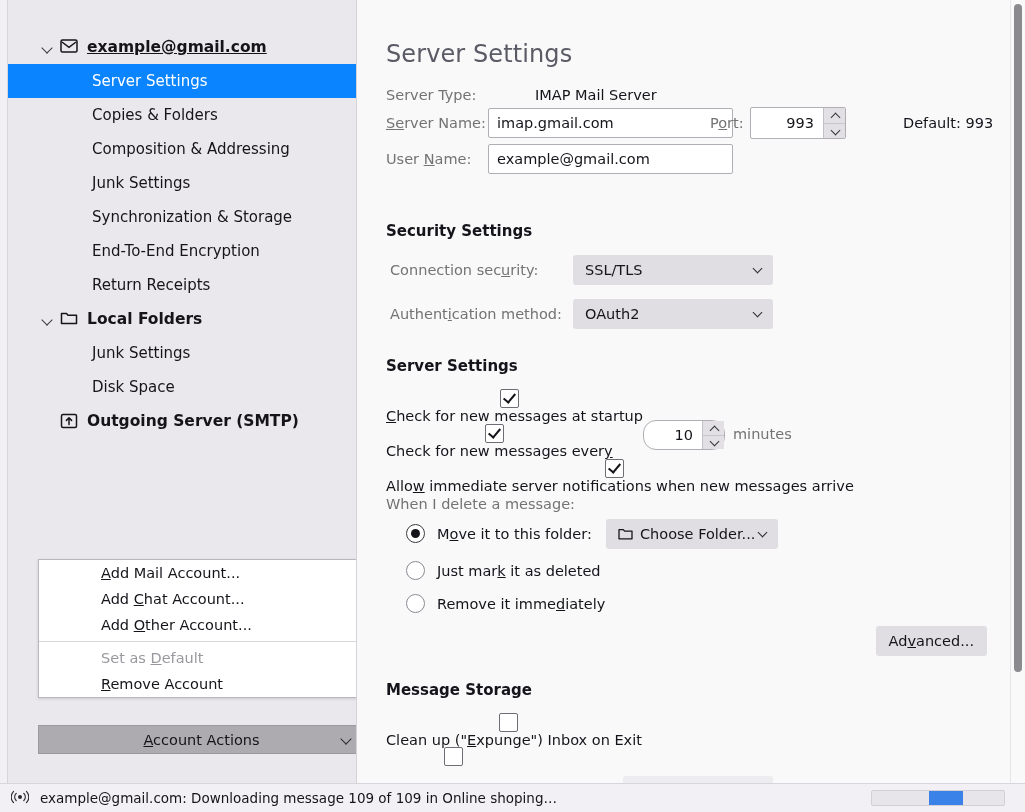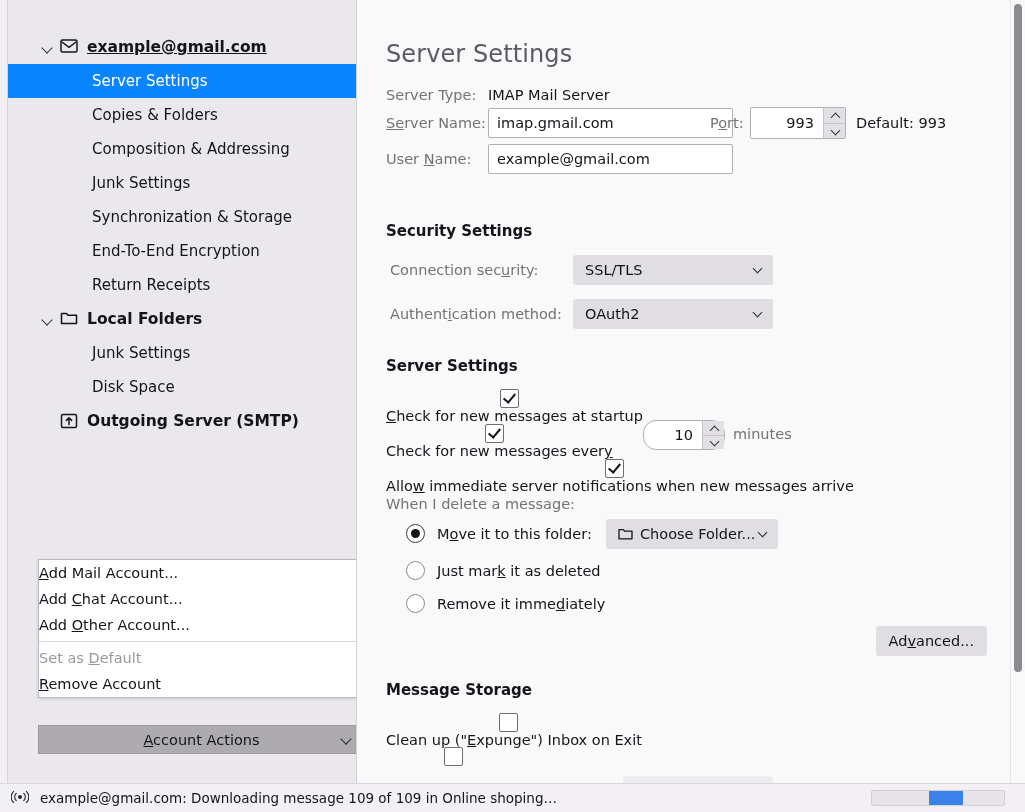--- a/index.html
+++ b/index.html
@@ -60,21 +60,21 @@
 
   
   .menu-popup {
     position: absolute; left: 30px; top: 559px; width: 327px;
     background: #ffffff;
     border: 1px solid #b9b6bd;
     box-shadow: 0 1px 3px rgba(0,0,0,0.13);
   }
   .menu-item {
     height: 26px; line-height: 26px;
-    font-size: 14.5px; white-space: nowrap;
+    padding-left: 62px; font-size: 14.5px; white-space: nowrap;
     cursor: default;
   }
   .menu-item.disabled { color: #9a989e; }
   .menu-sep { height: 1px; background: #d7d4da; margin: 3px 0; }
   .menu-btn {
     position: absolute; left: 30px; top: 725px; width: 327px; height: 29px;
     background: #aeabb0;
     border: 1px solid #9b989e;
     display: flex; align-items: center; justify-content: center;
     font-size: 14.5px; color: #15141a; cursor: default;
@@ -97,21 +97,21 @@
   .page-title {
     position: absolute; left: 28px; top: 40px;
     font-size: 24px; font-weight: 400; color: #5b5b66;
     letter-spacing: 0.1px;
   }
   .section-head {
     position: absolute; left: 28px;
     font-size: 15px; font-weight: bold; color: #15141a;
   }
   .lbl { position: absolute; font-size: 14.5px; color: #737373; white-space: nowrap; }
-  .val { position: absolute; font-size: 14.5px; color: #15141a; white-space: nowrap; }
+  .val { position: absolute; font-size: 14.5px; color: #15141a; white-space: nowrap; margin-left: 47px; }
 
   .textfield {
     position: absolute;
     background: #ffffff;
     border: 1px solid #b1aeb5;
     border-radius: 2px;
     height: 30px;
     display: flex; align-items: center;
     padding: 0 8px;
     font-size: 14.5px; color: #15141a;

